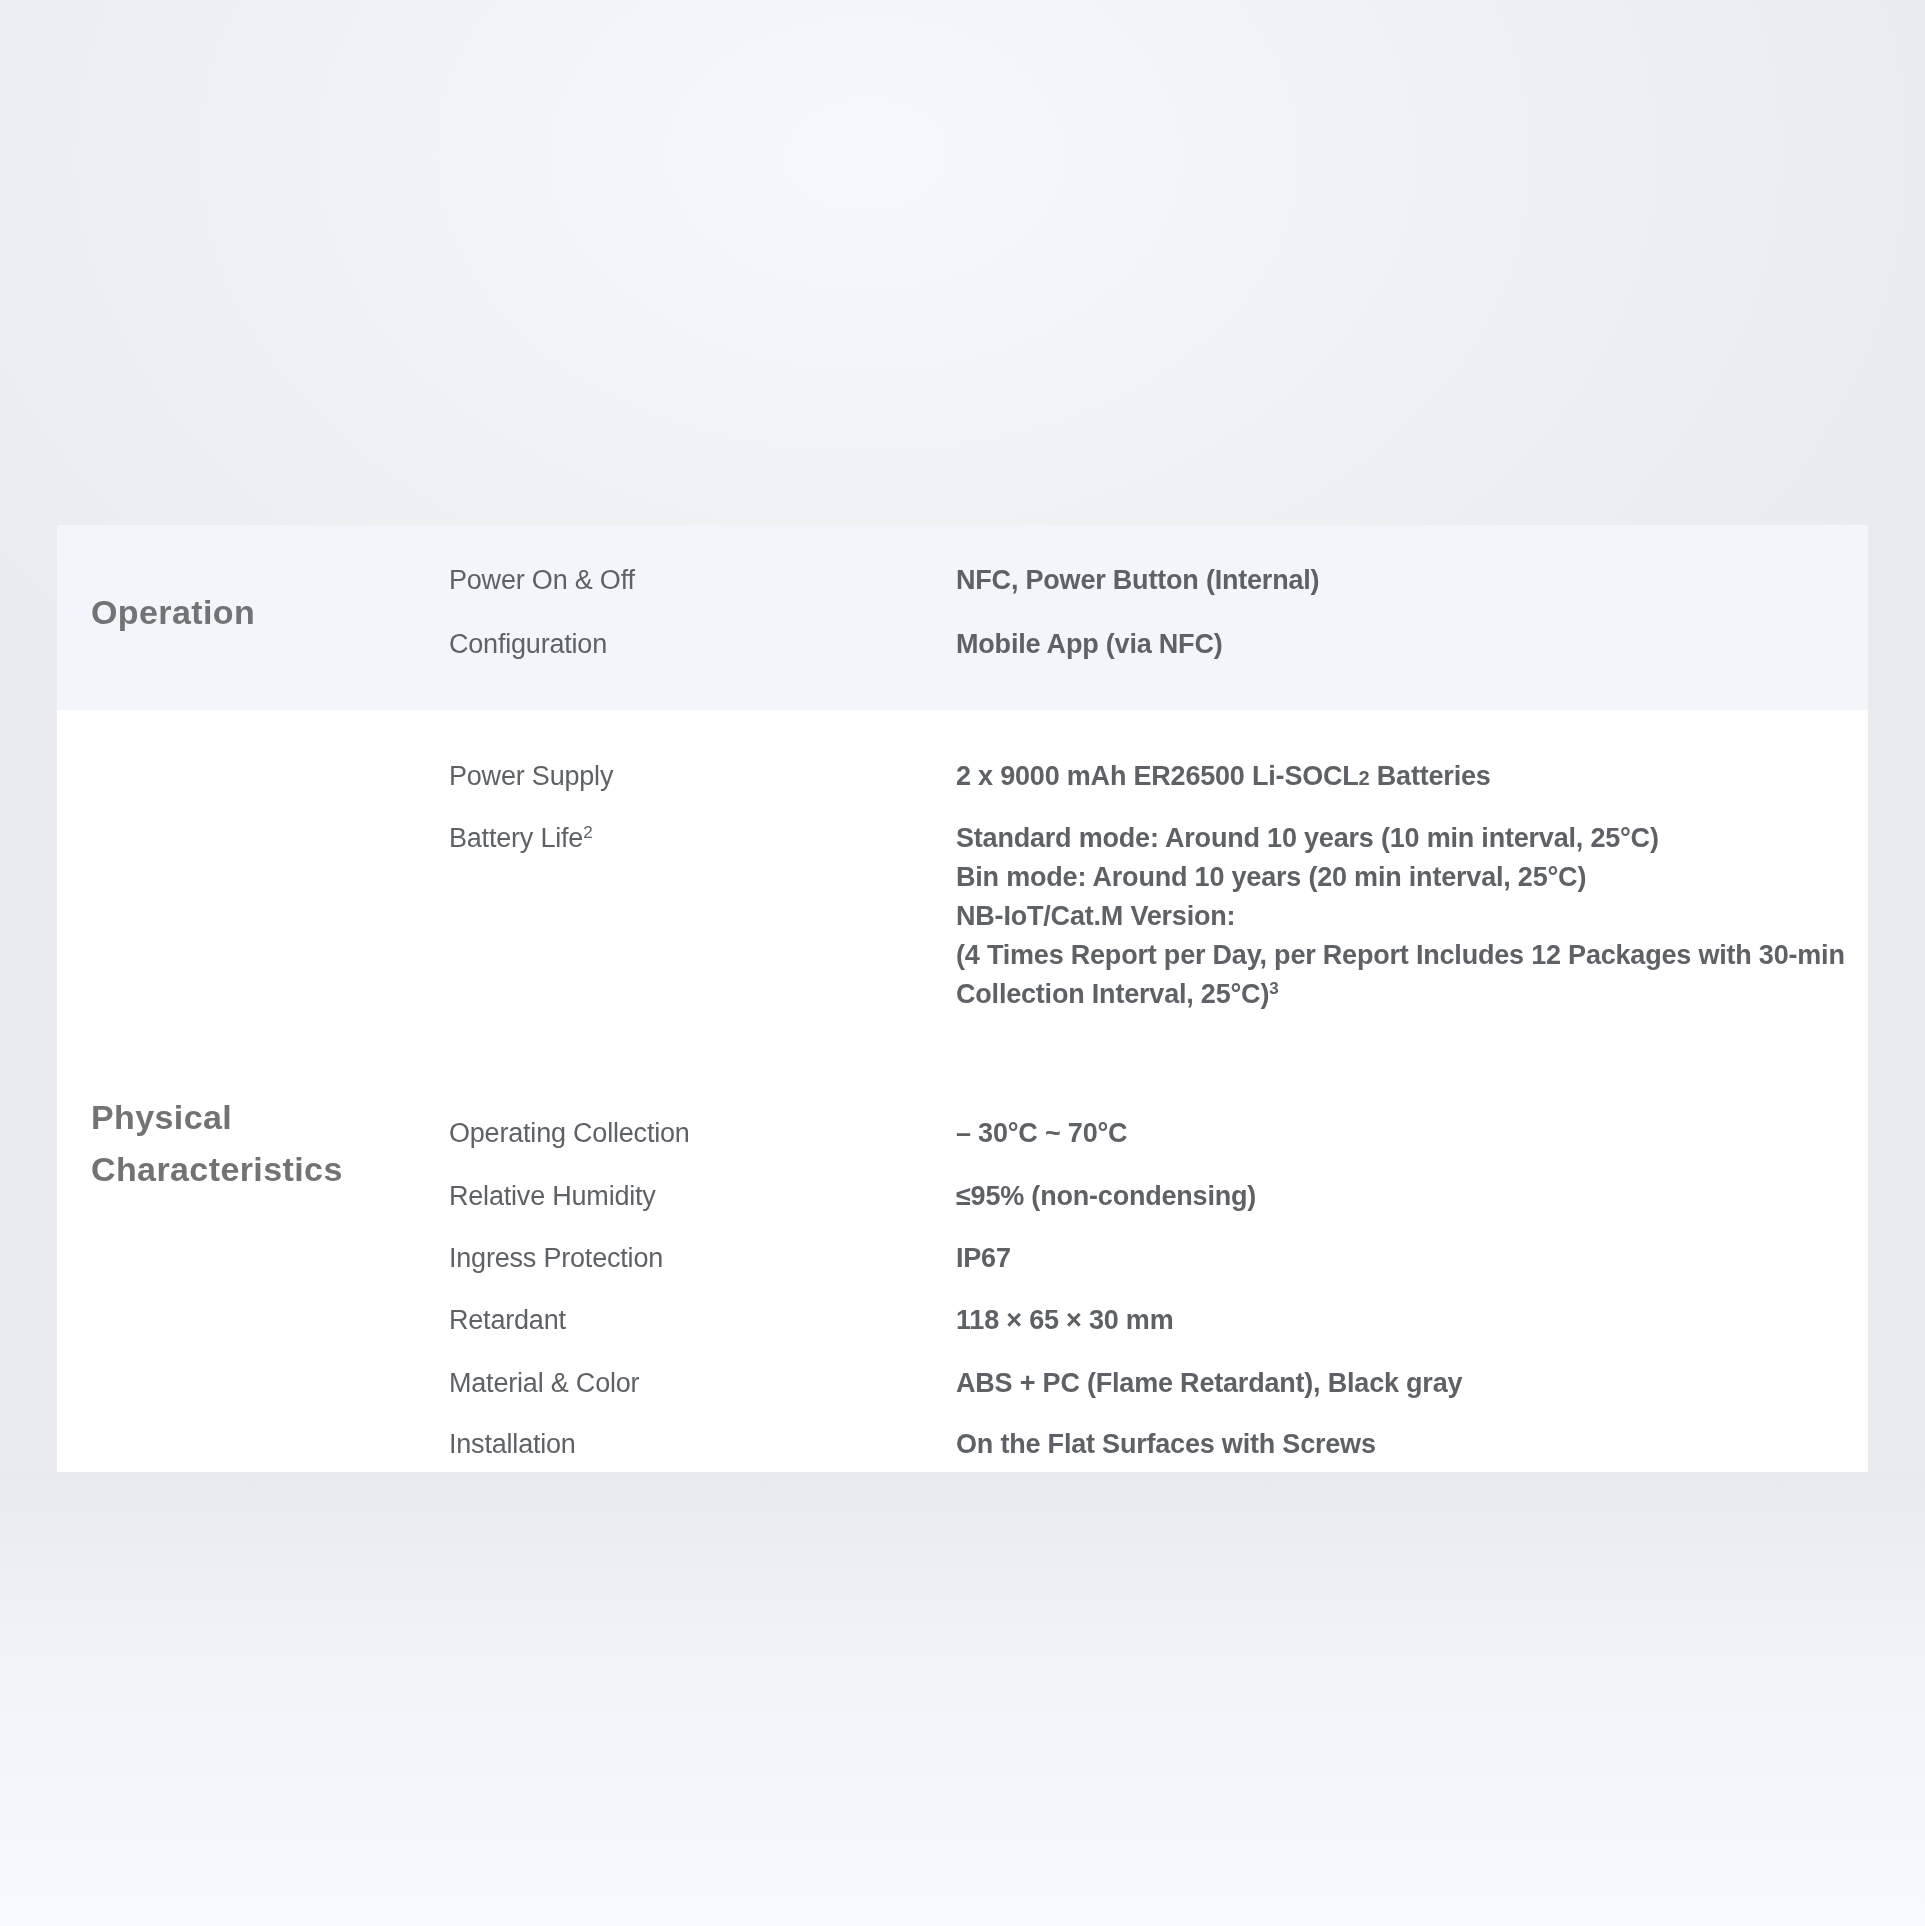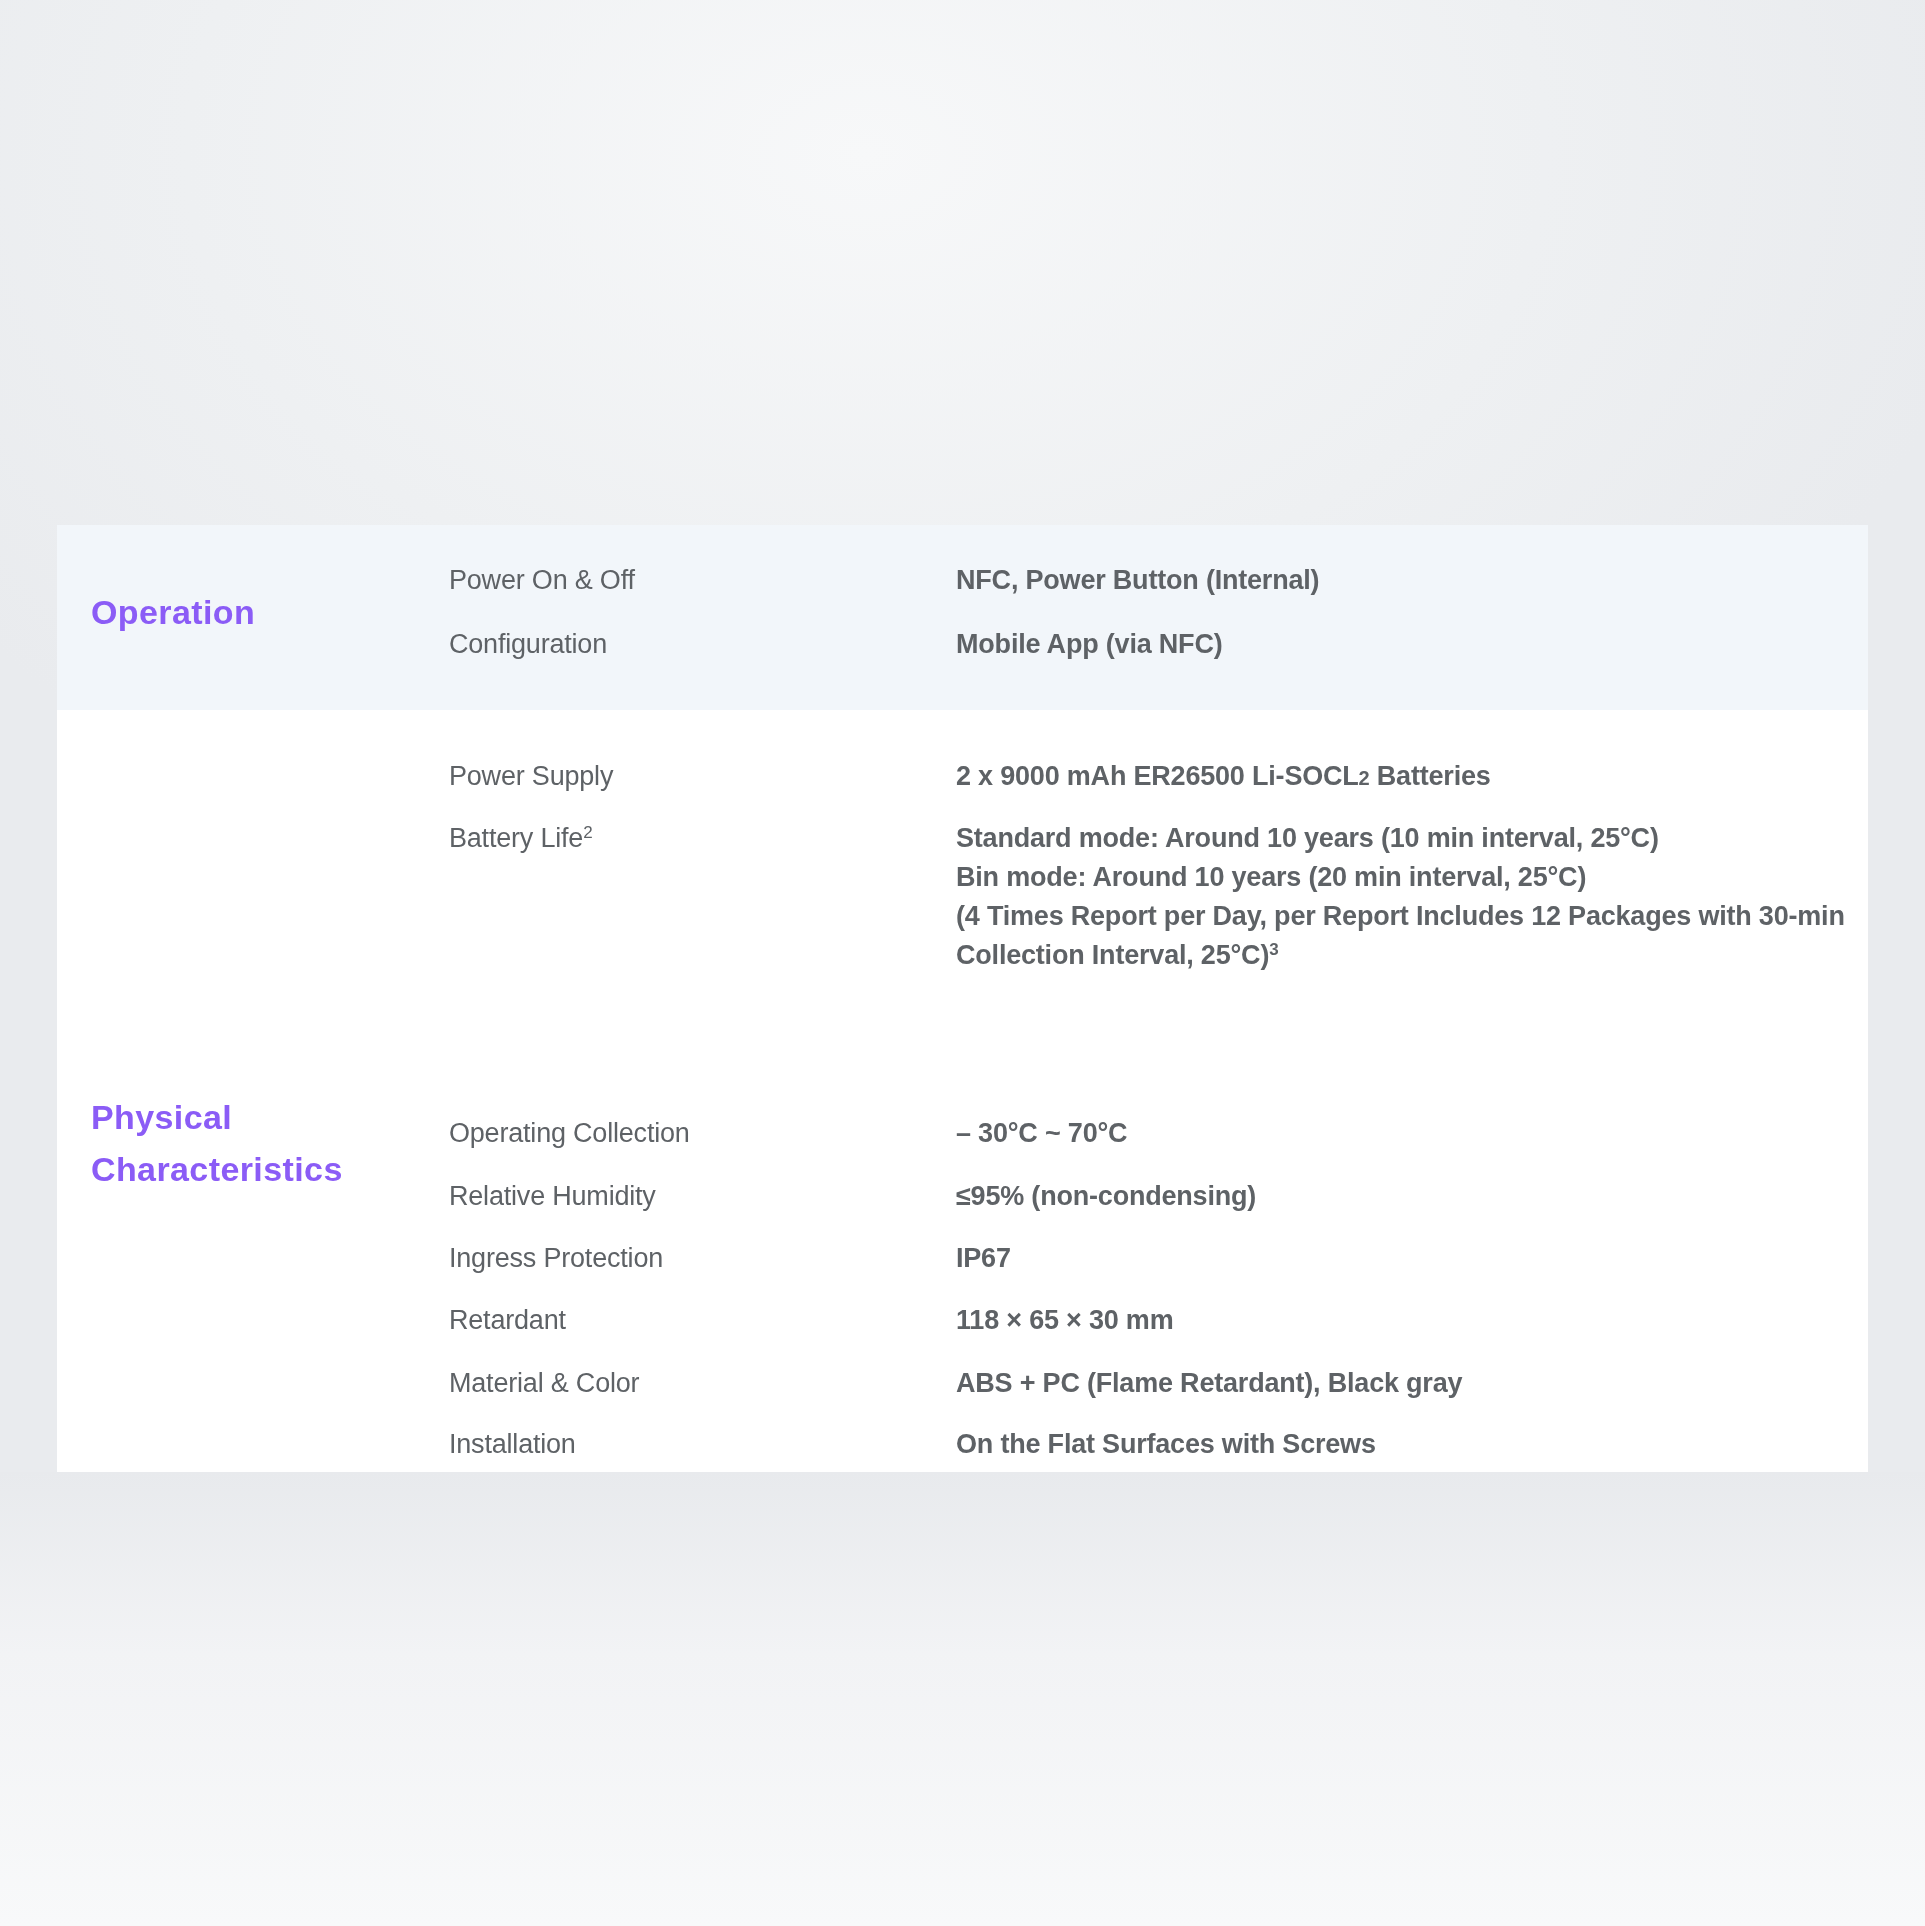--- a/index.html
+++ b/index.html
@@ -13,21 +13,21 @@
     background: linear-gradient(180deg, #e8eaed 0%, #f2f3f5 40%, #f8f9fa 100%);
   }
   .spec-table {
     position: absolute; left: 57px; top: 525px; width: 1811px; height: 947px;
     background: #ffffff;
   }
   .section { position: absolute; left: 0; width: 1811px; }
   .section.operation { top: 0; height: 185px; background: #f2f6fa; }
   .section.physical { top: 185px; height: 762px; background: #ffffff; }
   .heading {
-    position: absolute; left: 34px; color: #8b5cf6; font-weight: bold;
+    position: absolute; left: 34px; color: #737373; font-weight: bold;
     font-size: 34px; line-height: 52px; letter-spacing: 0.4px;
   }
   .row { position: absolute; left: 0; width: 1811px; }
   .label, .value {
     position: absolute; top: 0; color: #5e6266; font-size: 27px; line-height: 39px;
     white-space: nowrap; letter-spacing: -0.2px;
   }
   .label { left: 392px; }
   .value { left: 899px; font-weight: bold; }
   sup.fn { font-size: 17px; vertical-align: top; position: relative; top: -5.7px; }
@@ -63,20 +63,21 @@
     <div class="row" style="top:47px;">
       <span class="label">Power Supply</span>
       <span class="value"><span>2 x 9000 mAh ER26500 Li-SOCL</span><span class="small2">2</span><span> Batteries</span></span>
     </div>
 
     <div class="row" style="top:109px;">
       <span class="label"><span>Battery Life</span><sup class="fn">2</sup></span>
       <span class="value multi">
         <span class="line">Standard mode: Around 10 years (10 min interval, 25°C)</span>
         <span class="line">Bin mode: Around 10 years (20 min interval, 25°C)</span>
+        <span class="line">NB-IoT/Cat.M Version:</span>
         <span class="line">(4 Times Report per Day, per Report Includes 12 Packages with 30-min</span>
         <span class="line"><span>Collection Interval, 25°C)</span><sup class="fn">3</sup></span>
       </span>
     </div>
 
     <div class="row" style="top:404px;">
       <span class="label">Operating Collection</span>
       <span class="value">– 30°C ~ 70°C</span>
     </div>
 

